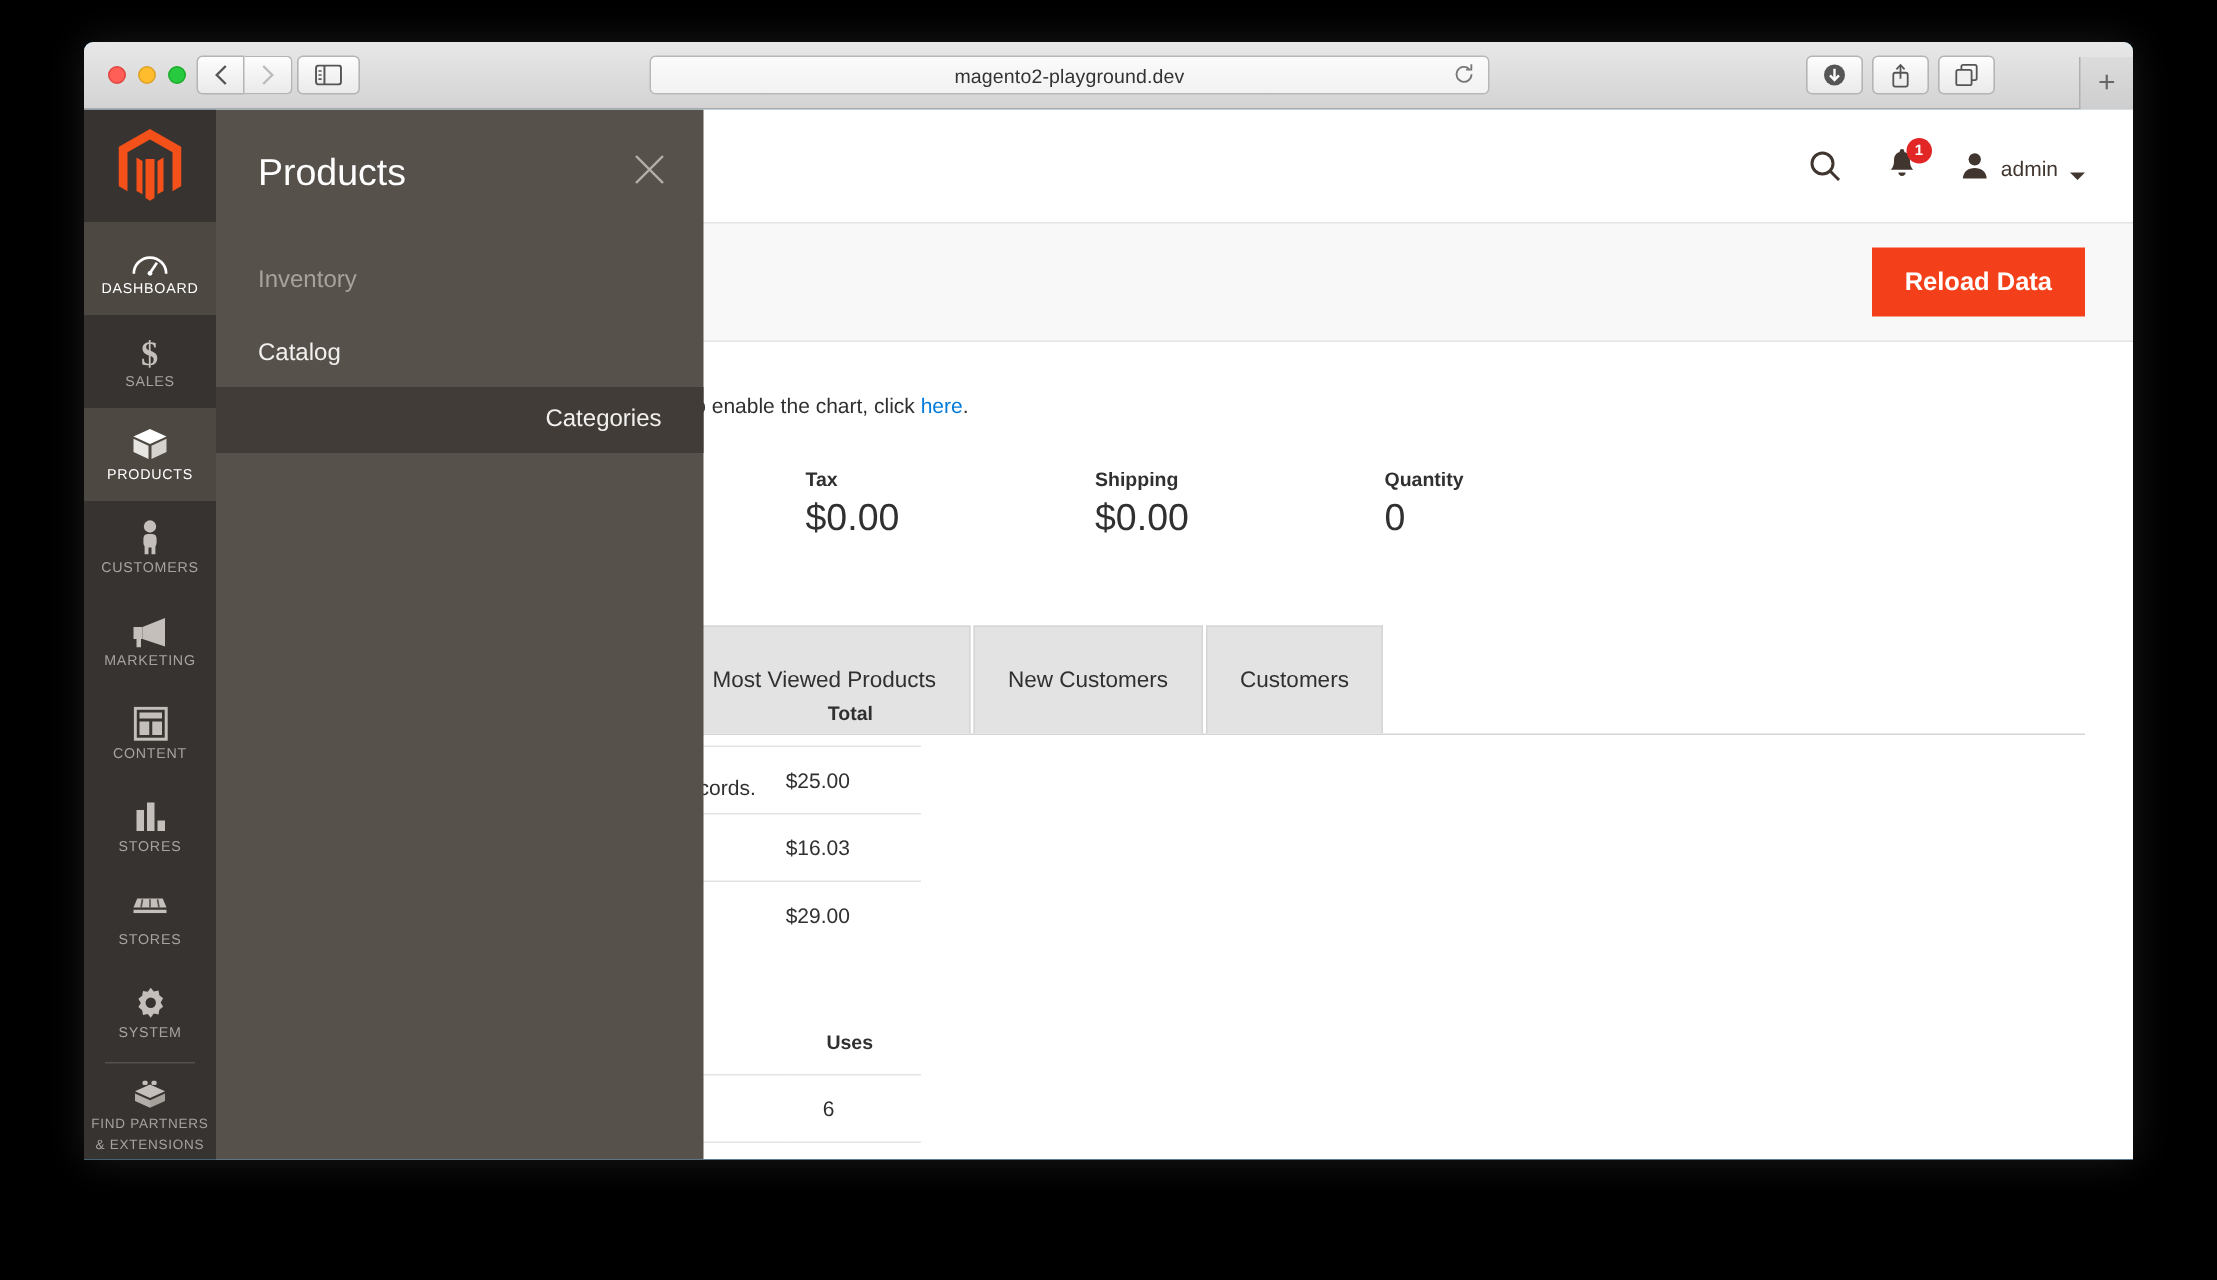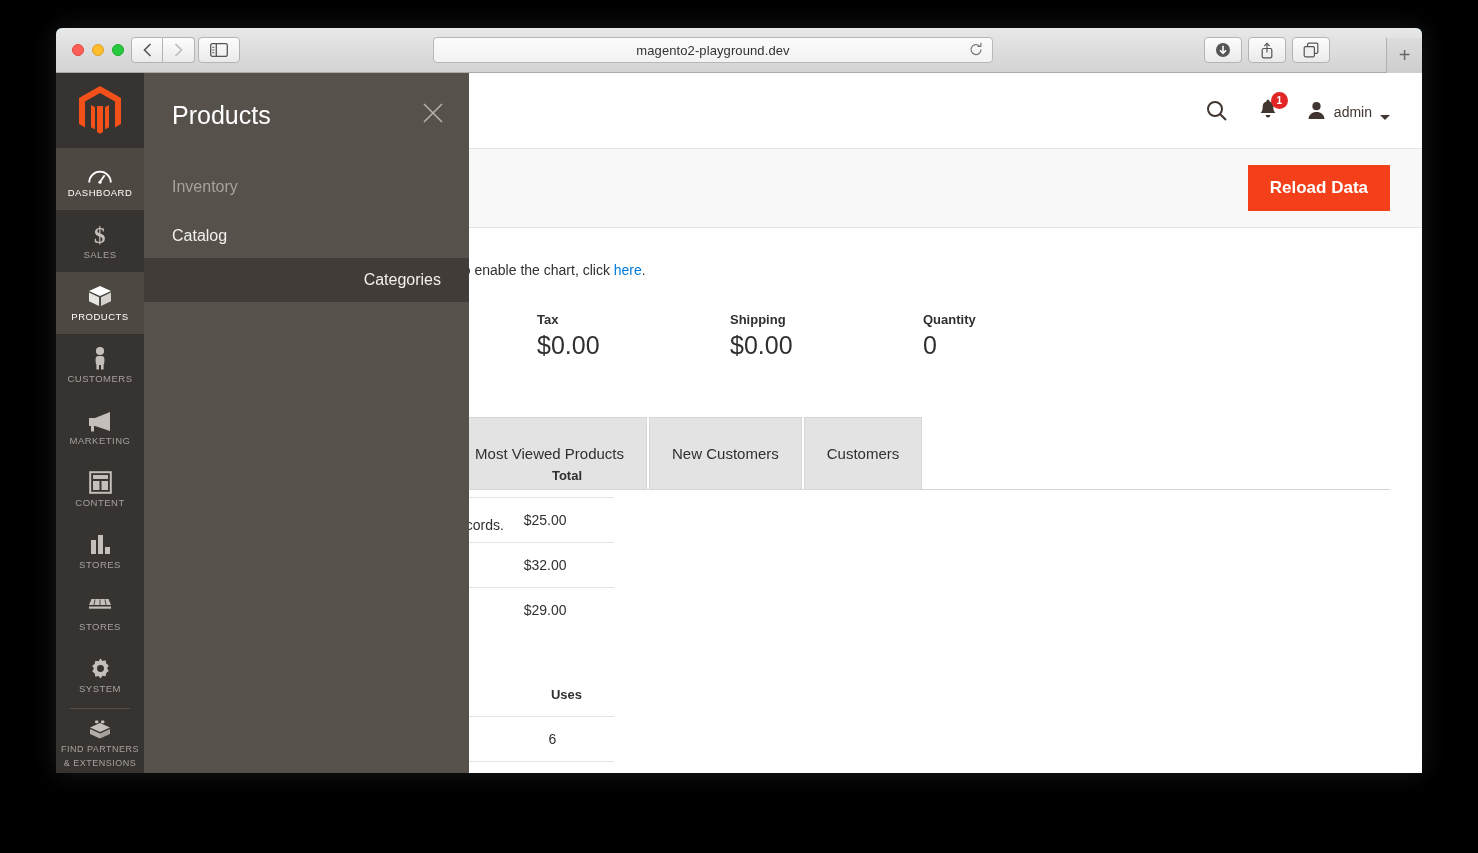--- a/index.html
+++ b/index.html
@@ -394,21 +394,21 @@
               <th>Total</th>
             </tr>
           </thead>
           <tbody>
             <tr>
               <td class="left"></td>
               <td>$25.00</td>
             </tr>
             <tr>
               <td class="left"></td>
-              <td>$32.00</td>
+              <td>$16.03</td>
             </tr>
             <tr>
               <td class="left"></td>
               <td>$29.00</td>
             </tr>
           </tbody>
         </table>
 
         <table class="bgt second">
           <thead>

